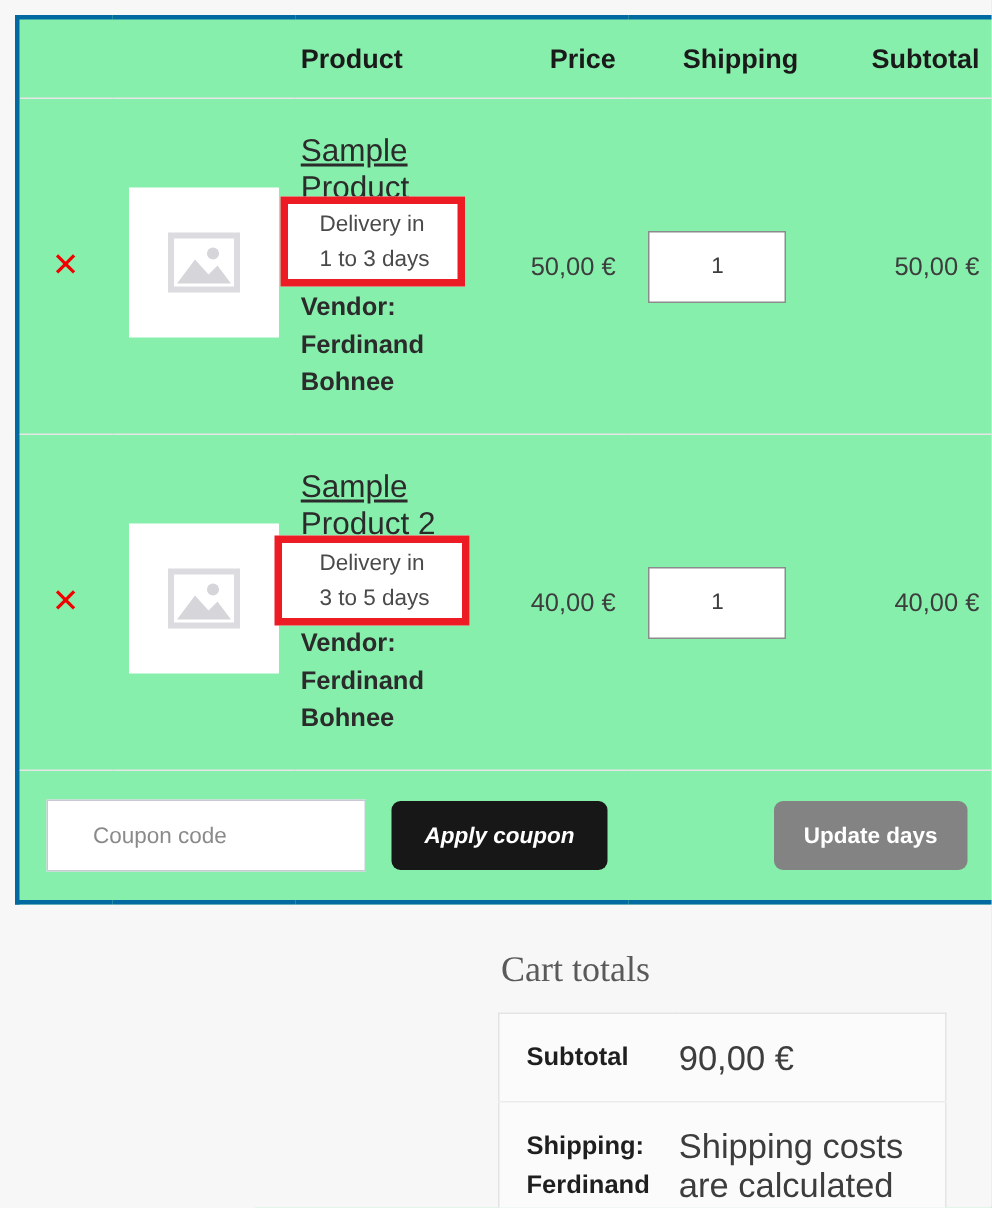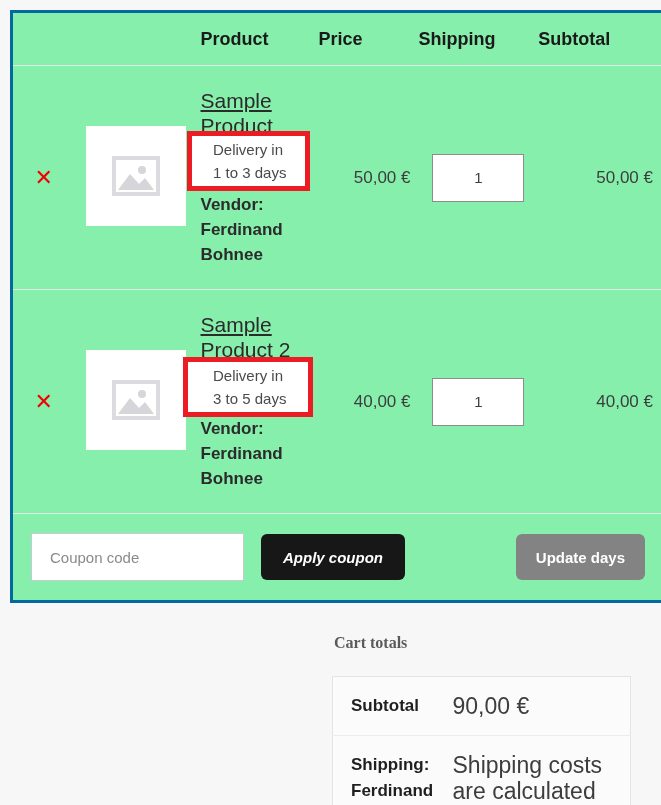--- a/index.html
+++ b/index.html
@@ -37,21 +37,21 @@
     padding: 0;
     vertical-align: middle;
   }
 
   
   .hdr-row th {
     height: 54px;
     font-size: 18px;
     font-weight: bold;
     color: #1a1a1a;
-    text-align: left;
+    text-align: right;
     padding-right: 0;
     border-bottom: 1px solid #e6e6e6;
     white-space: nowrap;
   }
   .col-remove  { width: 58px; }
   .col-thumb   { width: 112px; }
   .col-name    { width: 112px; }
   .col-price   { width: 92px; }
   .col-qty     { width: 110px; }
   .col-sub     { width: 116px; }
@@ -172,21 +172,21 @@
     align-items: center;
     height: 86px;
   }
   .coupon-input {
     width: 213px;
     height: 48px;
     border: 1px solid #c9c9d6;
     background: #ffffff;
     font-size: 15px;
     color: #3d3d3d;
-    padding: 0 18px;
+    padding: 0 30px;
     font-family: "Liberation Sans", sans-serif;
     border-radius: 0;
     outline: none;
   }
   .coupon-input::placeholder { color: #8a8a8a; }
   .btn {
     border: 0;
     cursor: pointer;
     font-family: "Liberation Sans", sans-serif;
     font-size: 15px;
@@ -210,24 +210,24 @@
 
   
   .totals-wrap {
     position: absolute;
     left: 332px;
     top: 634px;
     width: 299px;
   }
   .totals-title {
     font-family: "Liberation Serif", serif;
-    font-size: 16px;
+    font-size: 24px;
     color: #5a5a5a;
-    margin: 0 0 24px 2px;
-    font-weight: bold;
+    margin: 0 0 14px 2px;
+    font-weight: normal;
   }
   .totals-table {
     width: 299px;
     border: 1px solid #e4e4e4;
     border-collapse: collapse;
     background: #fbfbfb;
     table-layout: fixed;
   }
   .totals-table th, .totals-table td {
     padding: 16px 0 16px 0;

